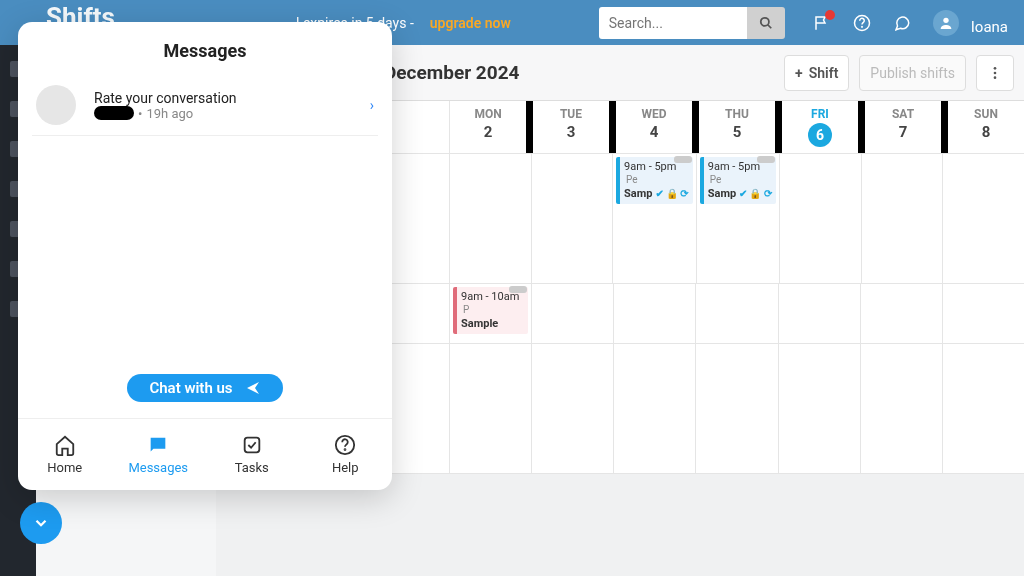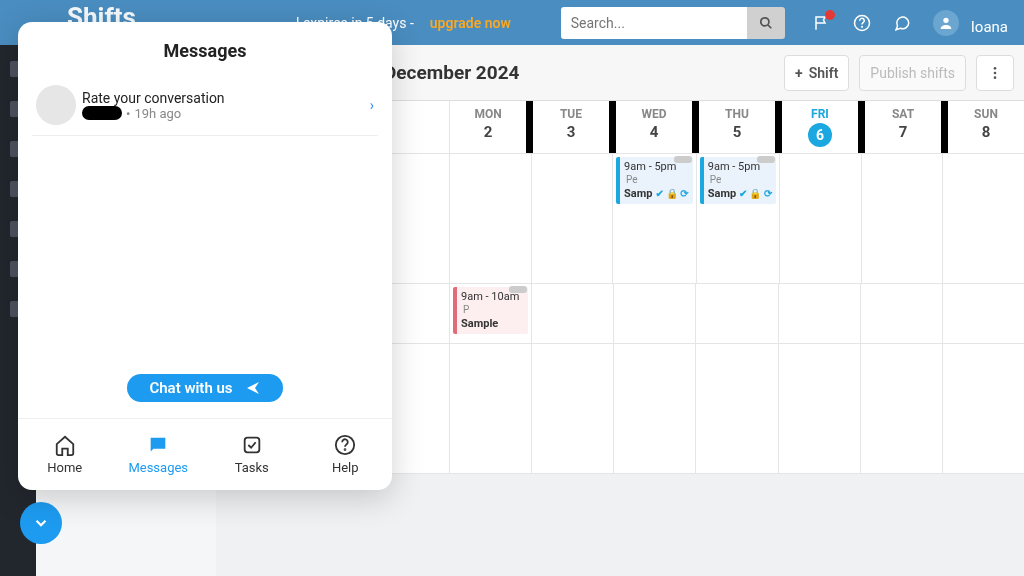--- a/index.html
+++ b/index.html
@@ -1,23 +1,23 @@
 <!DOCTYPE html>
 <html><head>
 <meta charset="utf-8">
 <style>
 *{margin:0;padding:0;box-sizing:border-box;font-family:-apple-system,BlinkMacSystemFont,"Segoe UI",Roboto,sans-serif}
 body{width:1024px;height:576px;overflow:hidden;background:#e8e9eb;position:relative}
 .topbar{height:45px;background:#4a8dc0;display:flex;align-items:center;padding:0 16px;color:#fff;position:relative;z-index:5}
-.brand{position:absolute;left:67px;top:2px;font-size:26px;font-weight:700;color:#fff;opacity:.95}
+.brand{position:absolute;left:46px;top:2px;font-size:26px;font-weight:700;color:#fff;opacity:.95}
 .trial-banner{margin-left:280px;font-size:14px;color:#fff;display:flex;align-items:center}
 .trial-banner a{color:#f9a825;text-decoration:none;font-weight:600;margin-left:16px}
 .search-wrap{margin-left:auto;display:flex;align-items:center}
 .search-box{display:flex}
-.search-box input{width:186px;height:32px;border:none;padding:0 10px;font-size:14px;border-radius:3px 0 0 3px}
+.search-box input{width:148px;height:32px;border:none;padding:0 10px;font-size:14px;border-radius:3px 0 0 3px}
 .search-btn{width:38px;height:32px;background:#d0d0d0;border:none;border-radius:0 3px 3px 0;display:flex;align-items:center;justify-content:center;cursor:pointer}
 .topbar-icons{display:flex;align-items:center;gap:22px;margin-left:28px}
 .topbar-icon{position:relative;cursor:pointer;display:flex}
 .notif-dot{position:absolute;top:-4px;right:-4px;width:10px;height:10px;background:#e53935;border-radius:50%}
 .user-pill{display:flex;align-items:flex-end;gap:12px;margin-left:22px;cursor:pointer}
 .user-avatar{width:26px;height:26px;border-radius:50%;background:#6aa6d0;display:flex;align-items:center;justify-content:center}
 .user-name{font-size:15px}
 .side-nav{position:absolute;left:0;top:45px;bottom:0;width:36px;background:#22272e;z-index:4;display:flex;flex-direction:column;align-items:center;padding-top:16px;gap:24px}
 .side-nav .nav-icon{width:16px;height:16px;background:#6b7280;border-radius:2px;opacity:.6}
 .side-panel{position:absolute;left:36px;top:45px;width:180px;bottom:0;background:#f5f6f7;z-index:3}
@@ -54,21 +54,21 @@
 .shift-title{font-weight:700;color:#333;margin-top:1px;display:flex;align-items:center;gap:3px}
 .shift-icons{display:inline-flex;gap:2px}
 .shift-icons span{font-size:10px}
 .mini-pill{position:absolute;top:2px;right:4px;width:18px;height:7px;background:#ccc;border-radius:3px}
 .cal-row.short{min-height:60px}
 .cal-row.first{min-height:130px}
 
 .help-widget{position:absolute;left:18px;top:22px;width:374px;height:468px;background:#fff;border-radius:14px;box-shadow:0 8px 32px rgba(0,0,0,.18);z-index:20;display:flex;flex-direction:column;overflow:hidden}
 .hw-title{text-align:center;font-size:18px;font-weight:700;padding:18px 0 14px;color:#222}
 .hw-body{flex:1;padding:0 14px;overflow:auto}
-.msg-item{display:flex;align-items:center;gap:6px;padding:10px 4px;border-bottom:1px solid #eee;cursor:pointer}
+.msg-item{display:flex;align-items:center;gap:18px;padding:10px 4px;border-bottom:1px solid #eee;cursor:pointer}
 .msg-avatar{width:40px;height:40px;border-radius:50%;background:#e6e6e6;flex-shrink:0}
 .msg-text{flex:1}
 .msg-line1{font-size:14px;color:#222}
 .msg-line2{font-size:13px;color:#888;display:flex;align-items:center;gap:4px}
 .redact{display:inline-block;width:40px;height:14px;background:#000;border-radius:7px}
 .msg-chev{color:#2f86f6;font-size:14px}
 .chat-btn-wrap{display:flex;justify-content:center;padding:16px 0}
 .chat-btn{background:#1d9bf0;color:#fff;border:none;border-radius:22px;height:28px;padding:0 22px;font-size:15px;font-weight:600;display:flex;align-items:center;gap:12px;cursor:pointer}
 .hw-tabs{display:flex;border-top:1px solid #eee;height:72px}
 .hw-tab{flex:1;display:flex;flex-direction:column;align-items:center;justify-content:center;gap:4px;font-size:13px;color:#333;cursor:pointer}

